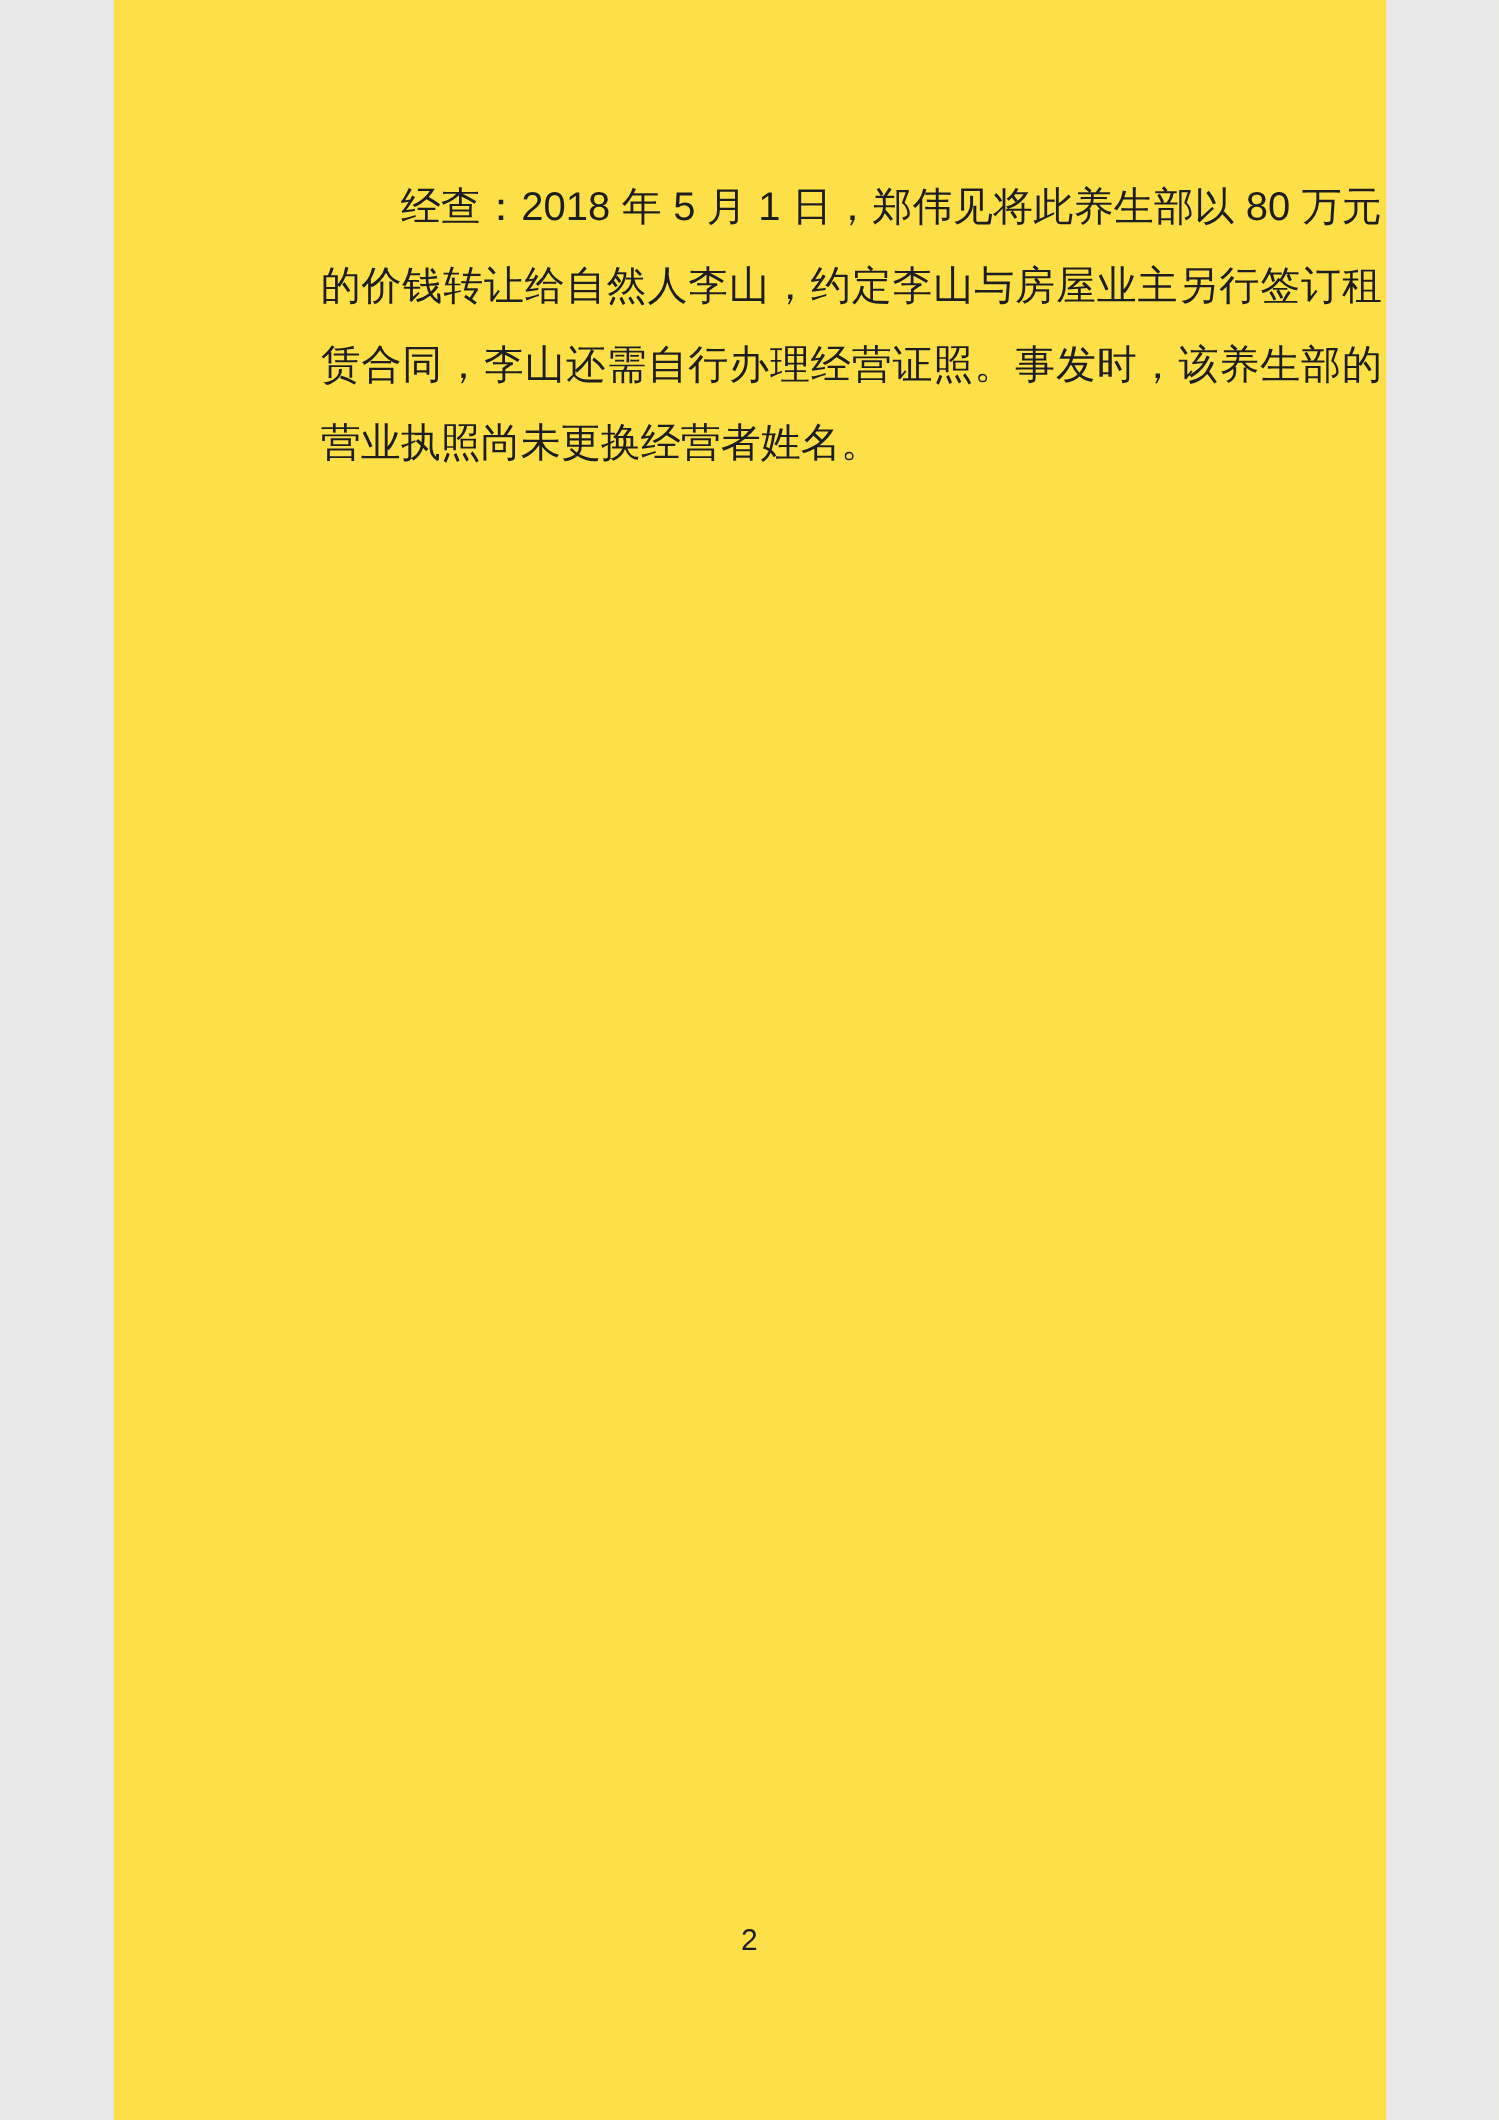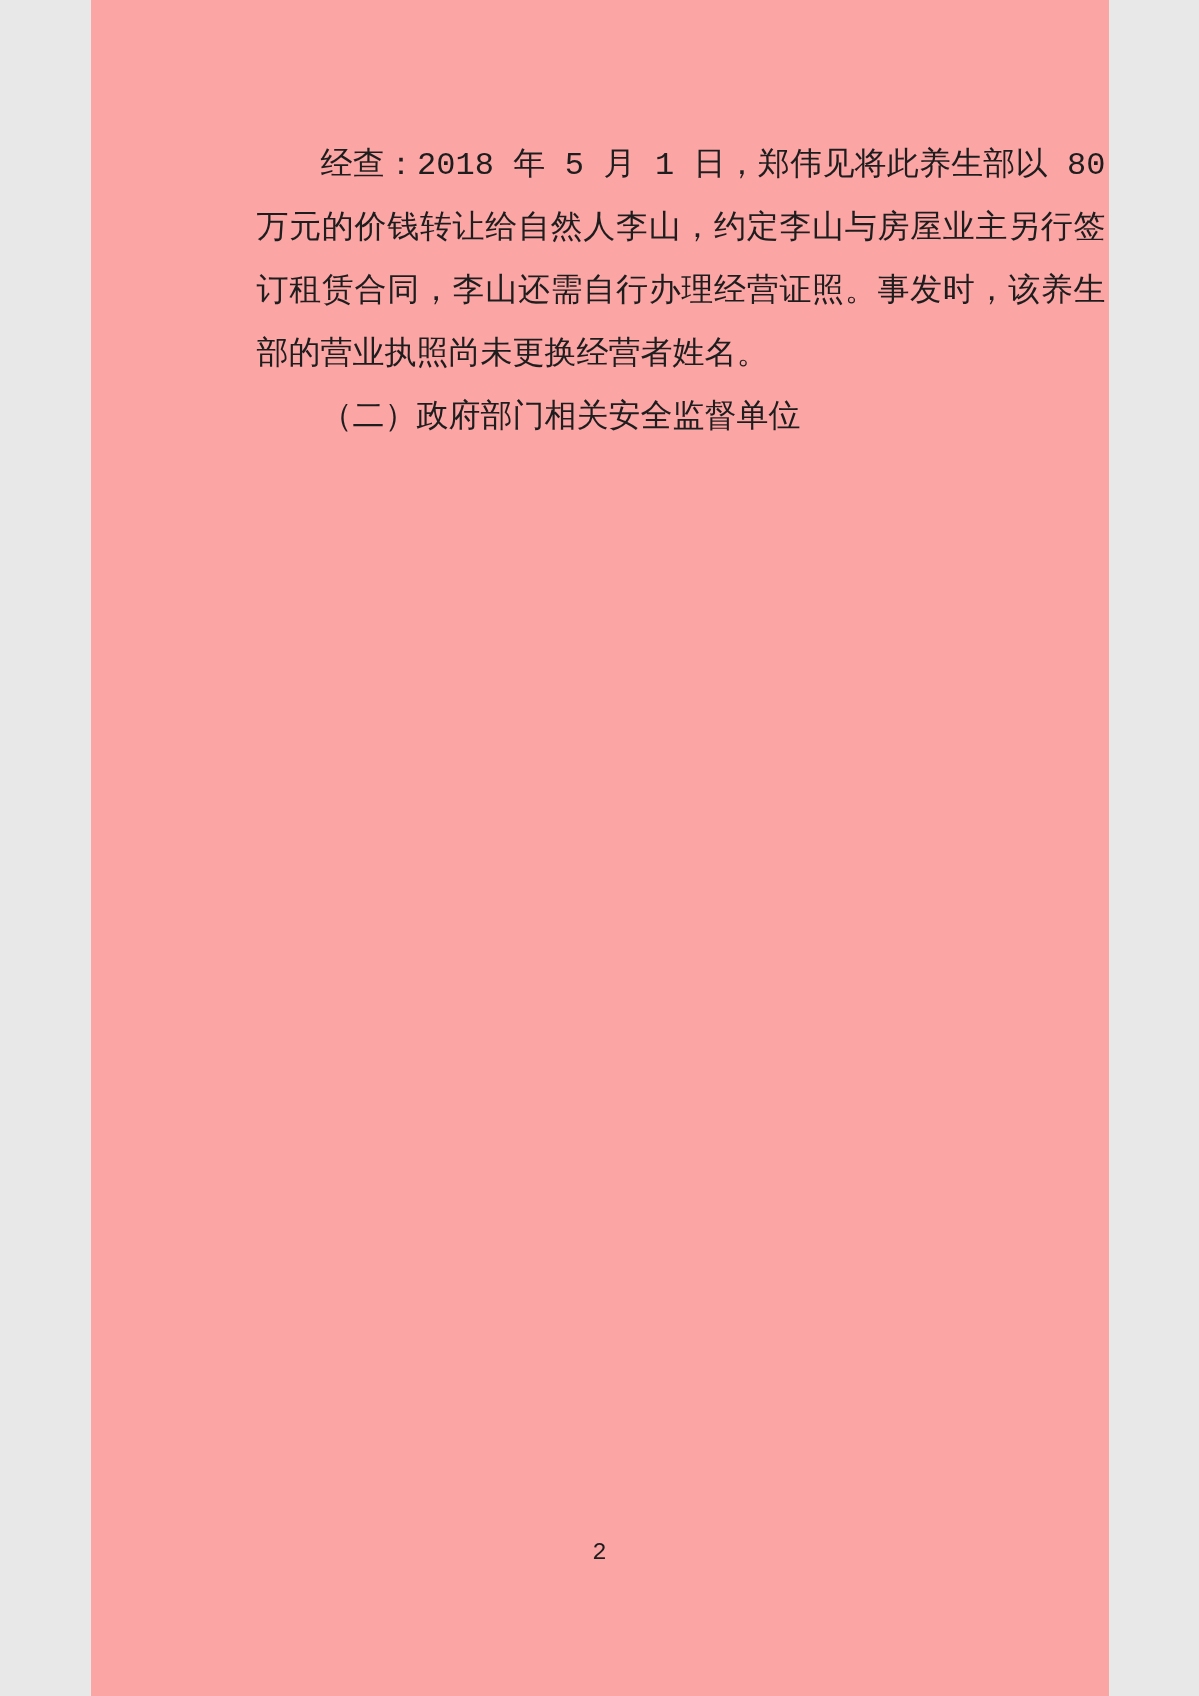--- a/index.html
+++ b/index.html
@@ -5,23 +5,23 @@
   html, body {
     margin: 0;
     padding: 0;
     background: #e8e8e8;
   }
   .page {
     position: relative;
     width: 1018px;
     height: 1696px;
     margin: 0 auto;
-    background: #fca5a5;
+    background: #fde047;
     overflow: hidden;
-    font-family: Liberation Mono, monospace;
+    font-family: Liberation Sans, sans-serif;
     color: #1d1d1d;
   }
   .content {
     position: absolute;
     left: 166px;
     top: 134px;
     width: 849px;
     font-size: 32px;
     line-height: 63px;
     text-align: justify;
@@ -44,18 +44,17 @@
     line-height: 34px;
     color: #1d1d1d;
   }
 </style>
 </head>
 <body>
 
 <div class="page">
   <div class="content">
     <p class="para">经查：2018 年 5 月 1 日，郑伟见将此养生部以 80 万元的价钱转让给自然人李山，约定李山与房屋业主另行签订租赁合同，李山还需自行办理经营证照。事发时，该养生部的营业执照尚未更换经营者姓名。</p>
-    <p class="para">（二）政府部门相关安全监督单位</p>
   </div>
   <div class="footer">
     <span class="pagenum">2</span>
   </div>
 </div>
 
 </body></html>

